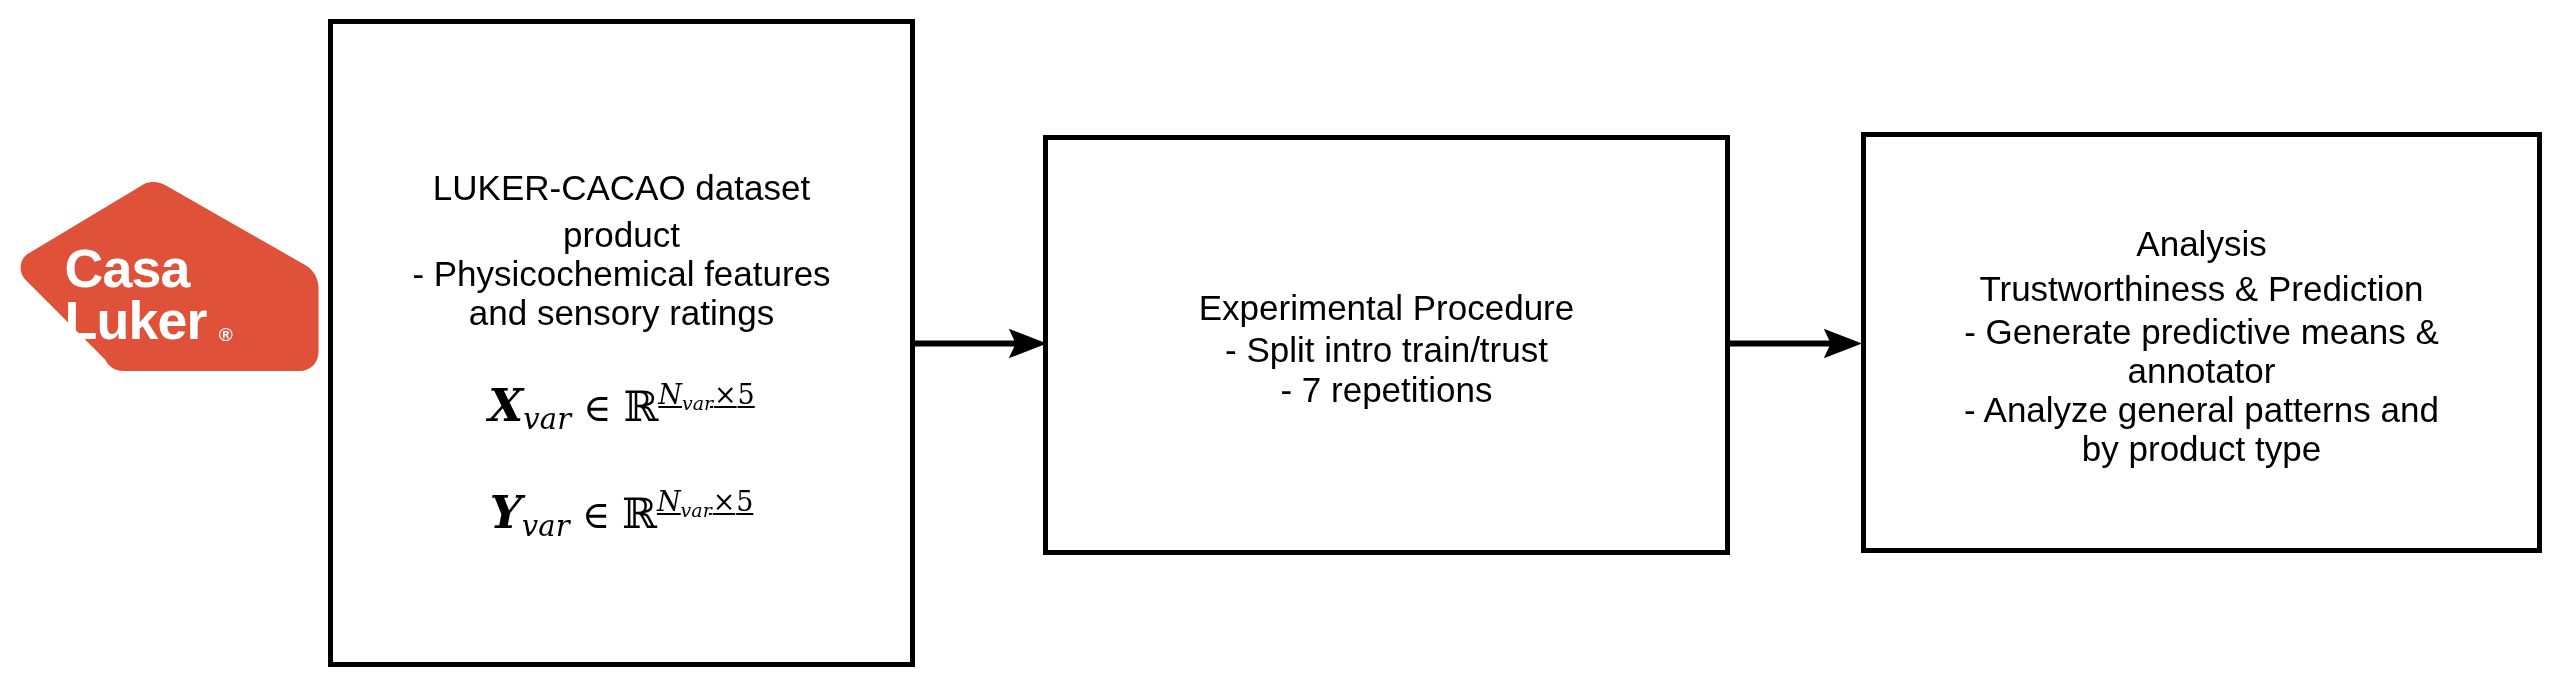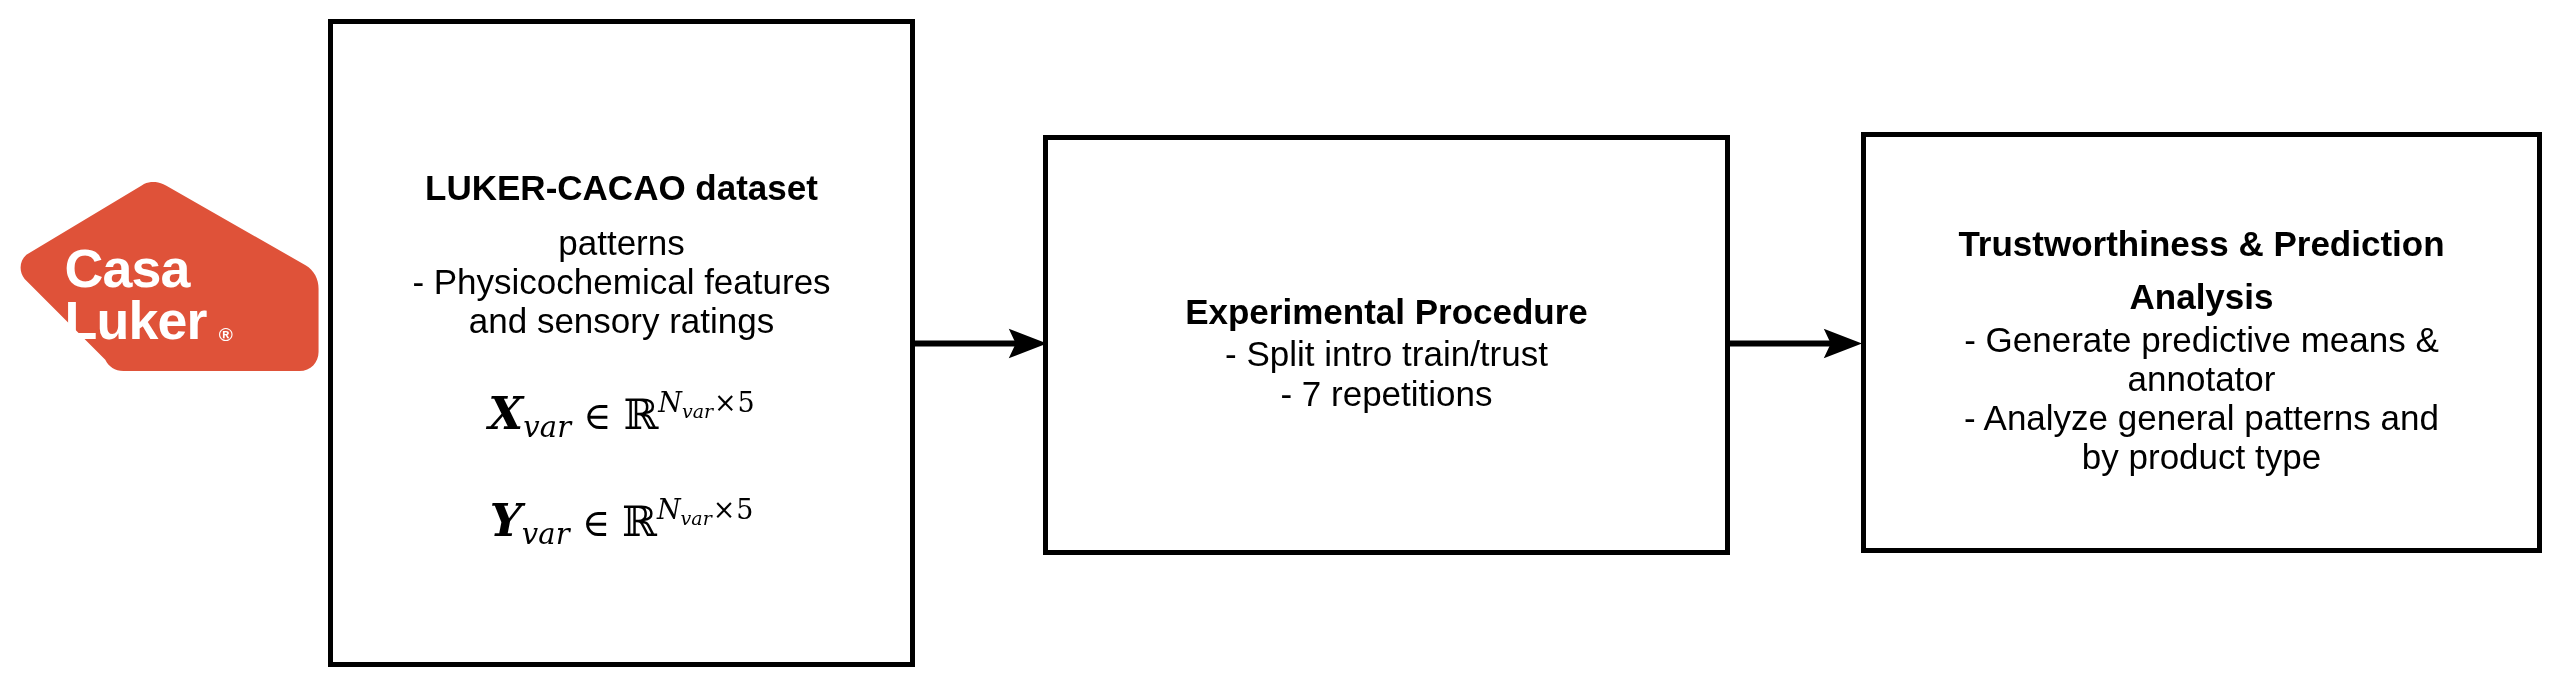--- a/index.html
+++ b/index.html
@@ -14,34 +14,34 @@
 
   
   .box{position:absolute;border:5.2px solid #000;background:#fff;box-sizing:border-box;
        display:flex;flex-direction:column;align-items:center;justify-content:center;
        text-align:center;}
 
   #box-dataset{left:328px;top:19px;width:587px;height:648px;}
   #box-procedure{left:1043px;top:135px;width:687px;height:420px;}
   #box-analysis{left:1861px;top:132px;width:681px;height:421px;}
 
-  .box-title{font-weight:bold;font-size:35px;line-height:1.08;margin:16px;}
+  .box-title{font-weight:normal;font-size:35px;line-height:1.08;margin:8px;}
   .box-line{font-size:35px;line-height:1.12;margin:0;}
 
   
   #box-dataset .txtblock{padding:0 7px;margin-top:15.6px;}
   #box-dataset .formulas{margin-top:49px;width:100%;}
   .formula{font-family:"DejaVu Serif","Liberation Serif",serif;
            font-size:40px;line-height:1;margin:0 0 54px 0;white-space:nowrap;}
   .formula:last-child{margin-bottom:0;}
   .fvar{font-weight:bold;font-style:italic;font-size:45px;}
   .fsub{font-style:italic;font-size:29px;vertical-align:-0.28em;letter-spacing:0.2px;}
   .fin{font-size:38px;padding:0 12px;font-style:normal;}
   .fR{font-size:42px;font-style:normal;}
-  .fsup{font-size:27px;vertical-align:0.62em;font-style:italic;}
+  .fsup{font-size:27px;vertical-align:0.62em;font-style:italic;text-decoration:underline;}
   .fsup .nsub{font-size:19px;vertical-align:-0.3em;font-style:italic;}
   .fsup .times{font-style:normal;padding:0 0.9px;}
   .fsup .five{font-style:normal;}
 
   
   #box-procedure .inner,#box-analysis .inner{padding:0 8.7px;width:100%;box-sizing:border-box;}
   #box-procedure .box-title{margin-bottom:3.5px;}
   #box-analysis .box-title{margin-bottom:3.5px;}
 
   
@@ -64,21 +64,21 @@
         <text x="52" y="121" font-family="'Liberation Sans','DejaVu Sans',sans-serif" font-size="62" font-weight="bold" letter-spacing="-1">Casa</text>
         <text x="52" y="181" font-family="'Liberation Sans','DejaVu Sans',sans-serif" font-size="62" font-weight="bold" letter-spacing="-1">Luker</text>
         <text x="230" y="183" font-family="'Liberation Sans','DejaVu Sans',sans-serif" font-size="22" font-weight="bold">®</text>
       </g>
     </svg>
   </div>
 
   <div class="box" id="box-dataset">
     <div class="txtblock">
       <div class="box-title">LUKER-CACAO dataset</div>
-      <div class="box-line">patterns</div>
+      <div class="box-line">product</div>
       <div class="box-line">- Physicochemical features</div>
       <div class="box-line">and sensory ratings</div>
     </div>
 
     <div class="formulas">
       <div class="formula">
         <span class="fvar">X</span><span class="fsub">var</span><span class="fin">∈</span><span class="fR">ℝ</span><span class="fsup"><span>N</span><span class="nsub">var</span><span class="times">×</span><span class="five">5</span></span>
       </div>
 
       <div class="formula">
@@ -104,22 +104,22 @@
 
   <div class="arrow" id="arrow-2">
     <svg viewBox="0 0 152 40" xmlns="http://www.w3.org/2000/svg" aria-hidden="true">
       <line x1="0" y1="20" x2="128" y2="20" stroke="#000" stroke-width="7"></line>
       <polygon points="108,3 152,20 108,37 116,20" fill="#000"></polygon>
     </svg>
   </div>
 
   <div class="box" id="box-analysis">
     <div class="inner">
+      <div class="box-title">Analysis</div>
       <div class="box-title">Trustworthiness &amp; Prediction</div>
-      <div class="box-title">Analysis</div>
       <div class="box-line">- Generate predictive means &amp;</div>
       <div class="box-line">annotator</div>
       <div class="box-line">- Analyze general patterns and</div>
       <div class="box-line">by product type</div>
     </div>
   </div>
 
 </div>
 
 

